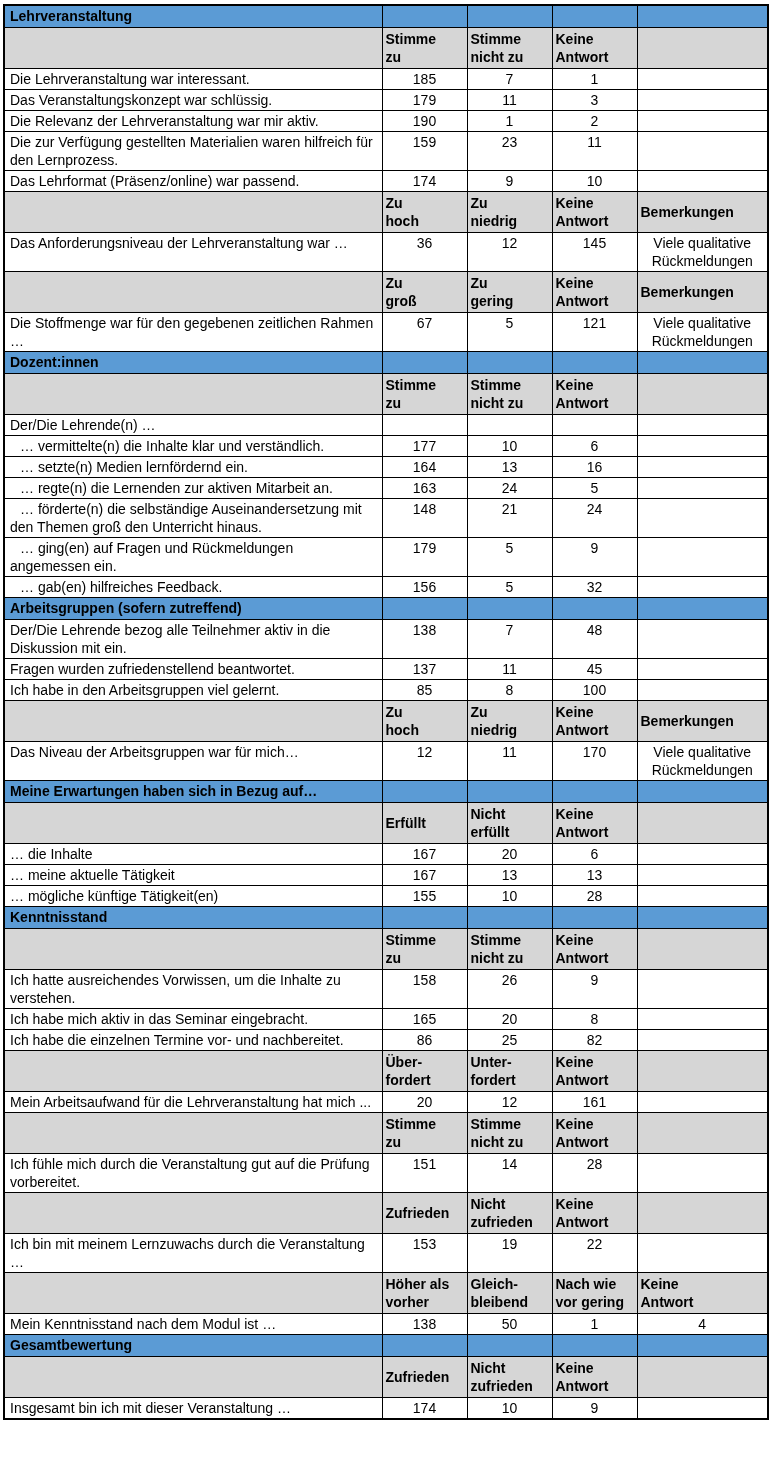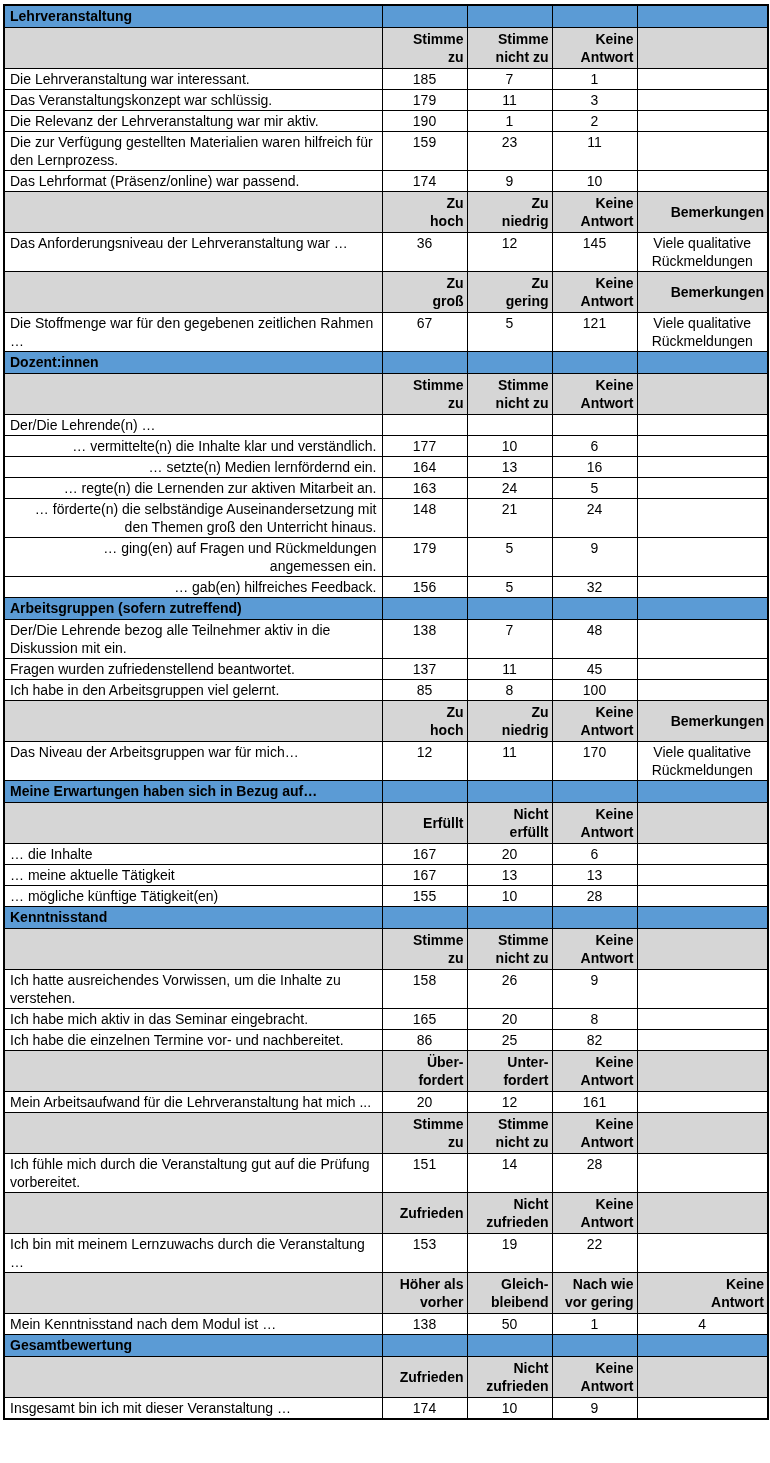--- a/index.html
+++ b/index.html
@@ -28,34 +28,34 @@
     line-height: 18px;
     color: #000;
     padding: 1px 5px;
     vertical-align: top;
     overflow: hidden;
     word-wrap: break-word;
     background: var(--row-bg, #ffffff);
   }
   
   td.q { text-align: left; }
-  td.q.indent { text-indent: 10px; text-align: right; }
+  td.q.indent { text-indent: 10px; }
   
   td.v { text-align: center; padding: 1px 3px; }
   
   tr.section td {
     background: var(--section-bg, #5B9BD5);
     font-weight: bold;
     height: 19px;
   }
   
   tr.hdr td {
     background: var(--header-bg, #D6D6D6);
     font-weight: bold;
-    text-align: right;
+    text-align: left;
     vertical-align: middle;
     white-space: pre-line;
     padding: 2px 3px;
   }
 </style>
 </head>
 <body>
 
 <div class="page">
   <table class="eval">

